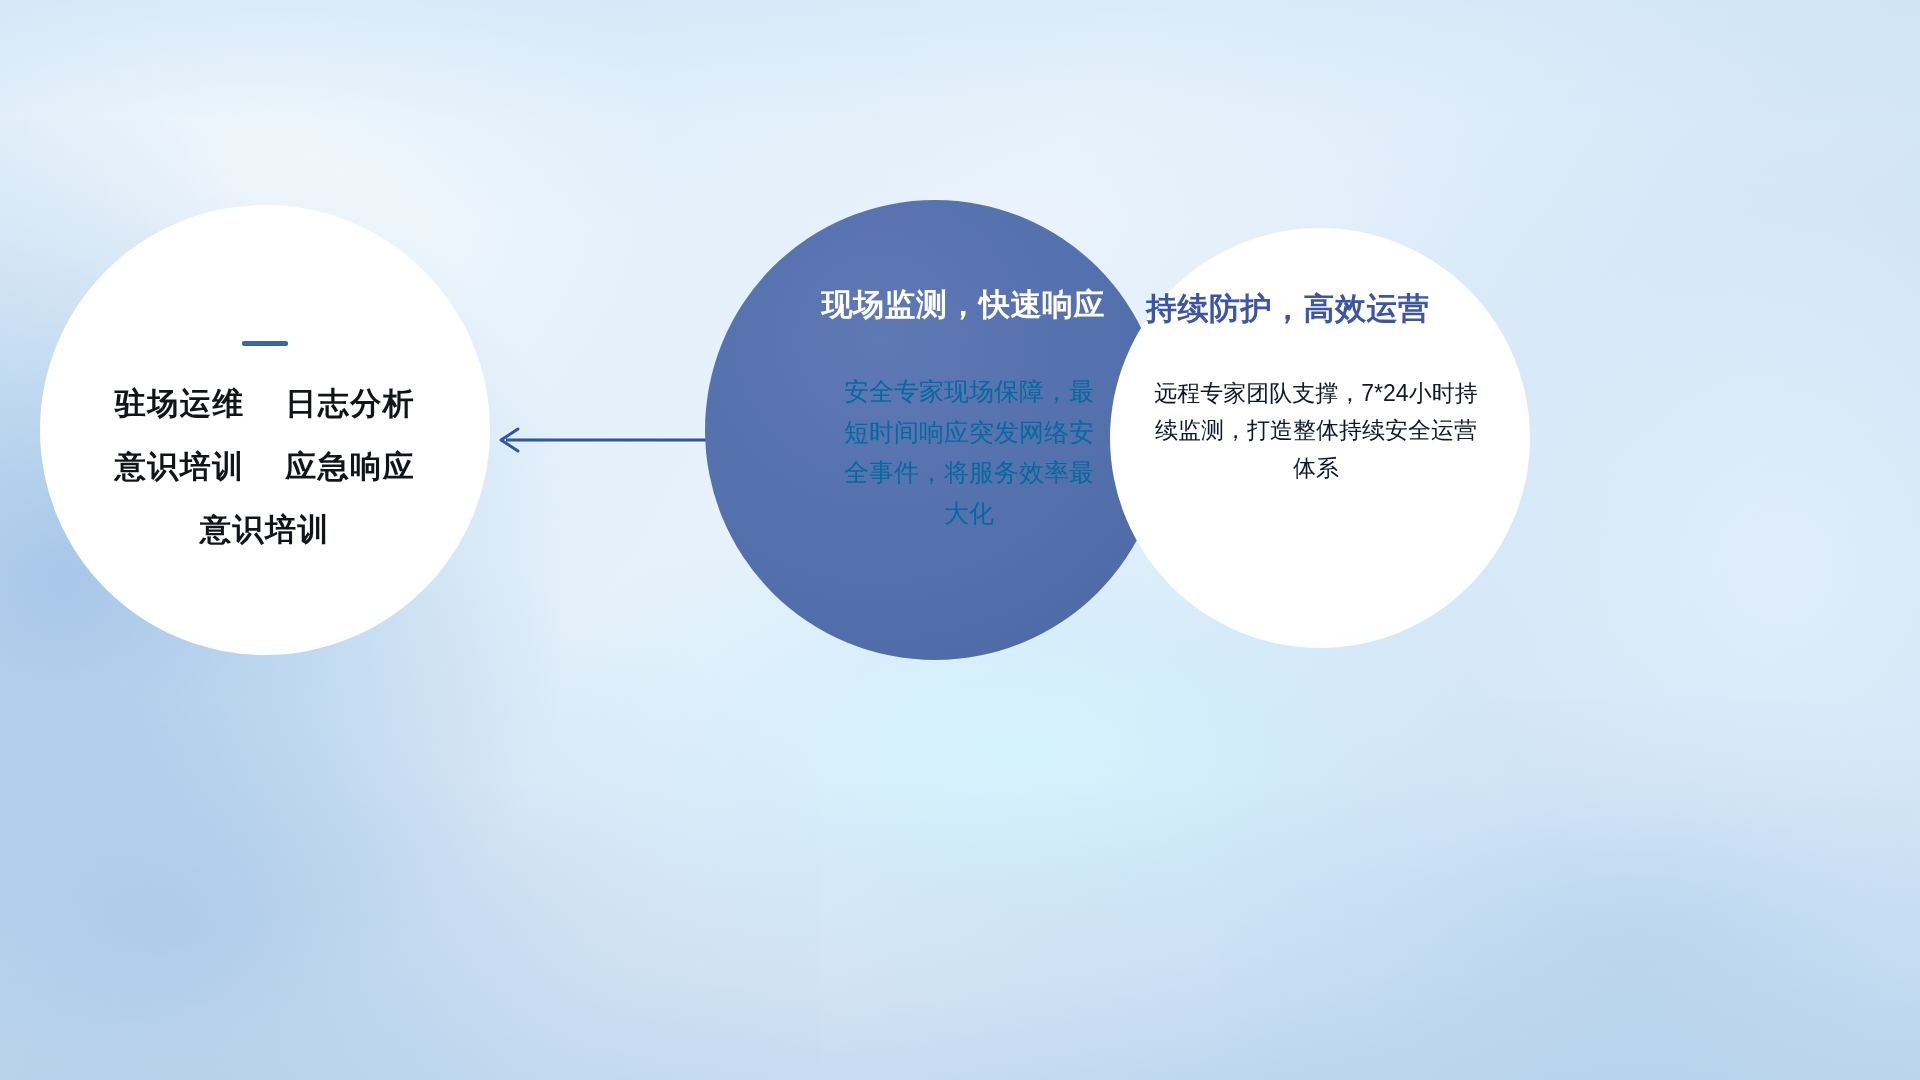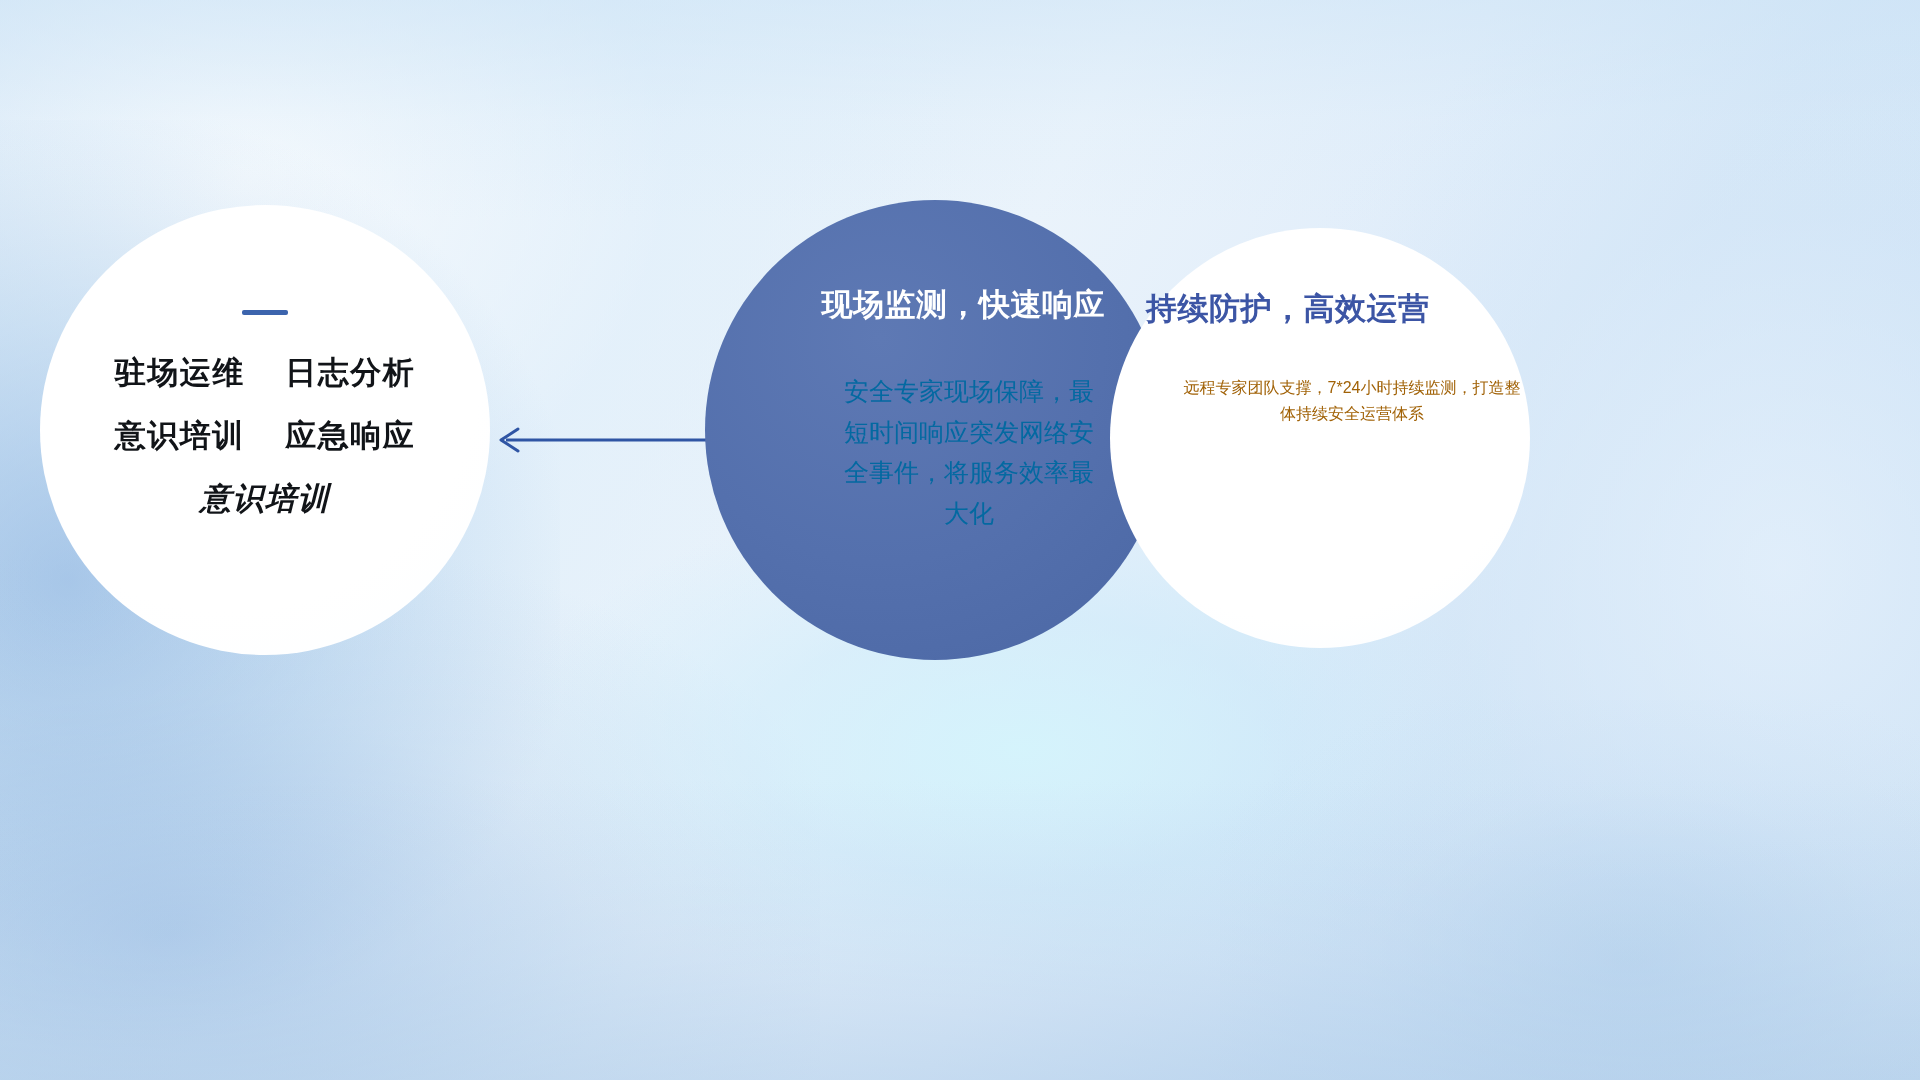--- a/index.html
+++ b/index.html
@@ -139,21 +139,21 @@
     width: 420px;
     height: 420px;
     background: radial-gradient(circle at 45% 32%, #ffffff 0%, #ffffff 70%, #fbfdff 90%, #f6fafe 100%);
     z-index: 4;
   }
 
   
   #left-content {
     position: absolute;
     left: 40px;
-    top: 188px;
+    top: 219px;
     width: 450px;
     height: 450px;
     z-index: 5;
     display: flex;
     flex-direction: column;
     align-items: center;
     justify-content: center;
     padding-top: 6px;
     box-sizing: border-box;
   }
@@ -167,21 +167,21 @@
   .left-line {
     color: #111418;
     font-size: 31px;
     font-weight: bold;
     letter-spacing: 1.5px;
     line-height: 1;
     margin-bottom: 32px;
     white-space: pre;
     text-align: center;
   }
-  .left-line:last-child { margin-bottom: 8px; font-style: italic; }
+  .left-line:last-child { margin-bottom: 8px; }
 
   
   #mid-content {
     position: absolute;
     left: 705px;
     top: 200px;
     width: 460px;
     height: 460px;
     z-index: 6;
     display: flex;
@@ -226,26 +226,25 @@
   #right-heading {
     color: #3c55a5;
     font-size: 31px;
     font-weight: bold;
     letter-spacing: 0.5px;
     line-height: 1.2;
     white-space: nowrap;
   }
   #right-body {
     margin-top: 48px;
-    color: #a16207;
-    font-size: 16px;
+    color: #0f172a;
+    font-size: 23px;
     line-height: 1.62;
     text-align: center;
     width: 340px;
-    margin-left: 36px;
   }
 
   
   #arrow {
     position: absolute;
     left: 492px;
     top: 420px;
     width: 230px;
     height: 40px;
     z-index: 2;

